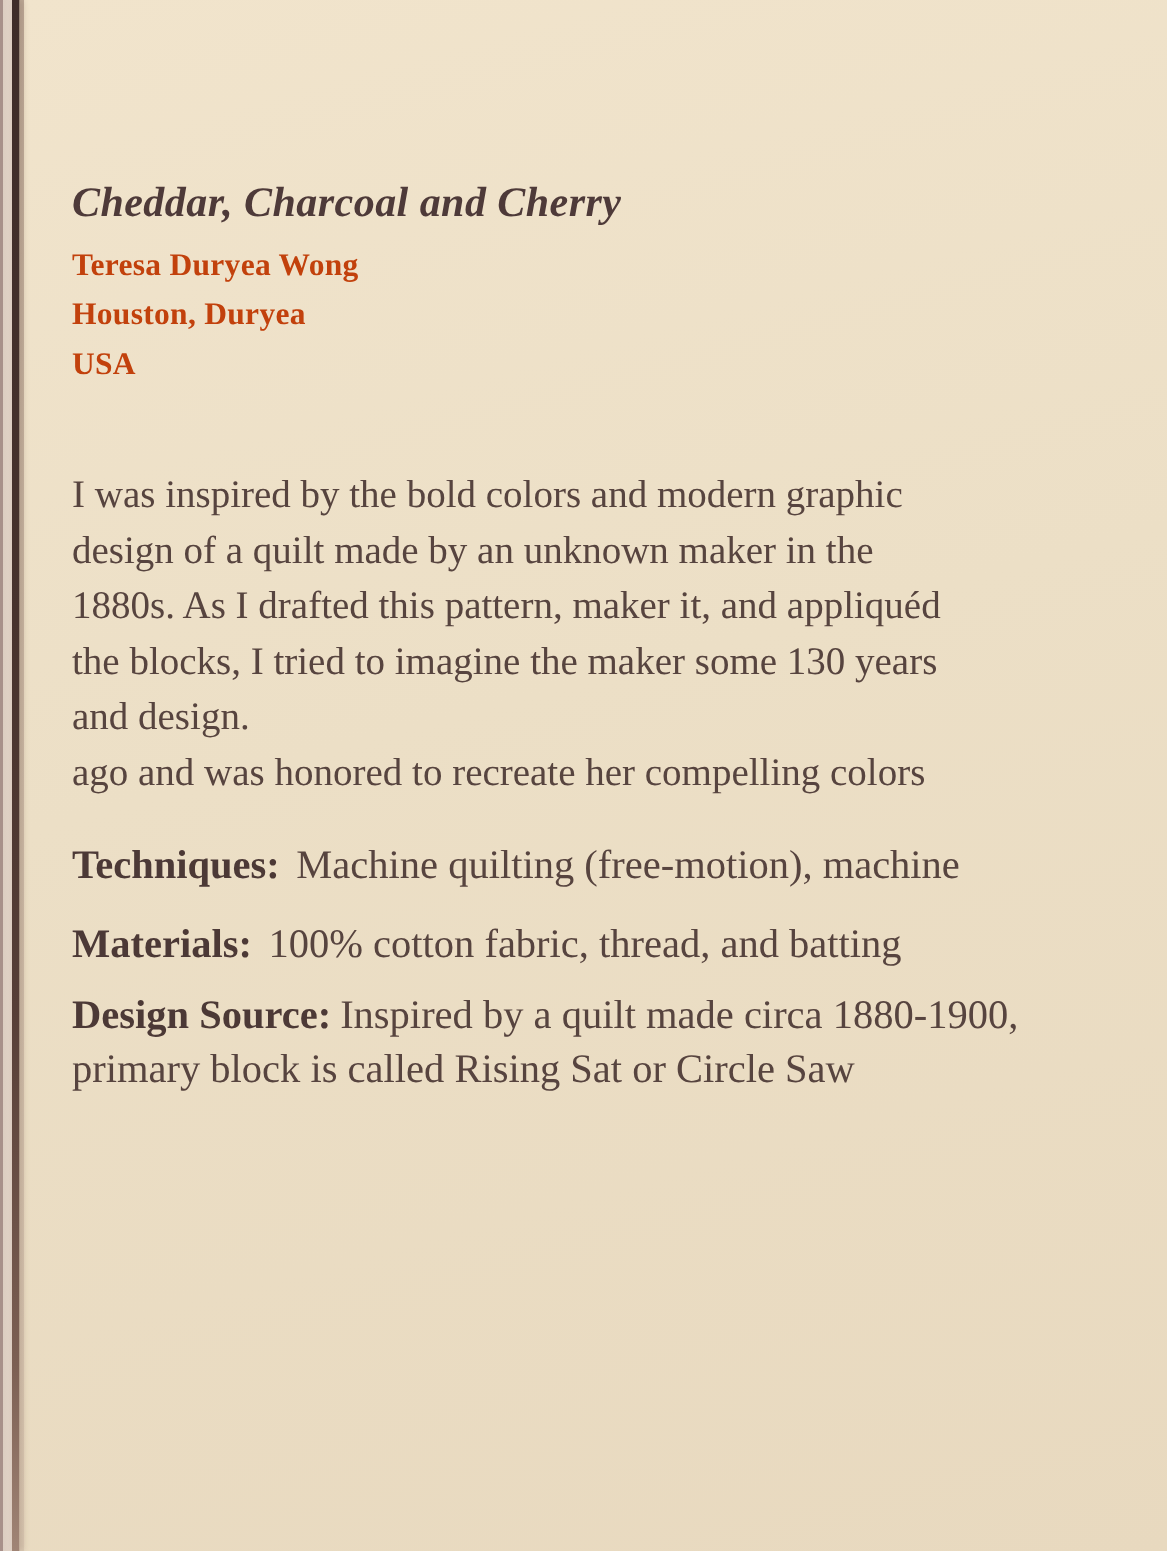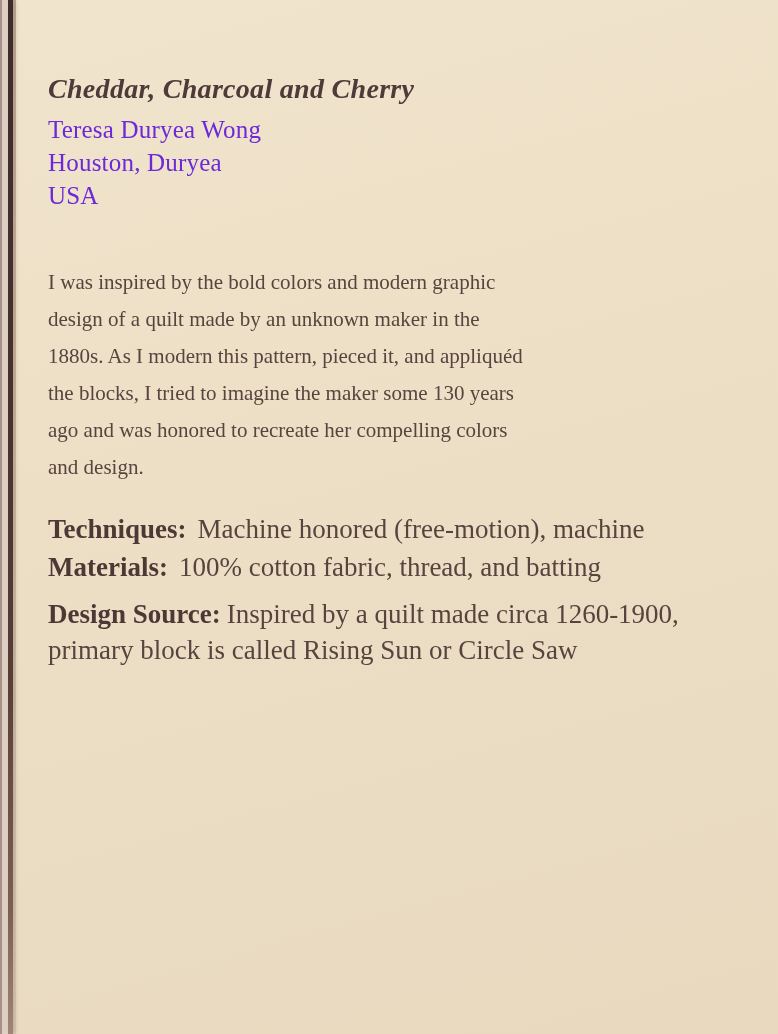--- a/index.html
+++ b/index.html
@@ -25,56 +25,56 @@
   .edge-fade {
     position: absolute; left: 13px; top: 0; width: 3px; height: 100%;
     background: linear-gradient(180deg, rgba(143,118,104,0.55), rgba(192,170,154,0.35));
   }
   .content {
     position: absolute;
     left: 48px; right: 30px; top: 0;
   }
   .line { white-space: nowrap; }
 
-  .header { padding-top: 71px; }
+  .header { padding-top: 118px; }
   .title {
     font-style: italic;
     font-weight: 600;
     font-size: 28px;
     line-height: 36px;
     letter-spacing: 0.3px;
     color: #4e3a39;
   }
   .byline { margin-top: 6px; }
   .byline .line {
-    font-weight: normal;
-    font-size: 25px;
+    font-weight: bold;
+    font-size: 21px;
     line-height: 33px;
     letter-spacing: 0.2px;
-    color: #6d28d9;
+    color: #c2410c;
   }
 
   .statement { margin-top: 52px; }
   .statement .line {
-    font-size: 21px;
+    font-size: 26px;
     line-height: 37px;
     color: #57443f;
   }
 
   .section .line {
     font-size: 27px;
     line-height: 38px;
     color: #57443f;
   }
   .section .label {
     font-weight: bold;
     color: #4c3936;
   }
   .techniques { margin-top: 24px; }
-  .materials  { }
+  .materials  { margin-top: 15px; }
   .design     { margin-top: 10px; }
   .design .line { line-height: 36px; }
   .gap-wide  { margin-right: 11px; }
   .gap-narrow{ margin-right: 6px; }
 </style>
 </head>
 <body>
 
 <div class="edge-outer"></div>
 <div class="edge-line"></div>
@@ -87,38 +87,38 @@
     <div class="byline">
       <div class="line">Teresa Duryea Wong</div>
       <div class="line">Houston, Duryea</div>
       <div class="line">USA</div>
     </div>
   </div>
 
   <div class="statement">
     <div class="line">I was inspired by the bold colors and modern graphic</div>
     <div class="line">design of a quilt made by an unknown maker in the</div>
-    <div class="line">1880s. As I modern this pattern, pieced it, and appliquéd</div>
+    <div class="line">1880s. As I drafted this pattern, maker it, and appliquéd</div>
     <div class="line">the blocks, I tried to imagine the maker some 130 years</div>
+    <div class="line">and design.</div>
     <div class="line">ago and was honored to recreate her compelling colors</div>
-    <div class="line">and design.</div>
   </div>
 
   <div class="section techniques">
     <div class="line">
-      <span class="label gap-wide">Techniques:</span><span>Machine honored (free-motion), machine</span>
+      <span class="label gap-wide">Techniques:</span><span>Machine quilting (free-motion), machine</span>
     </div>
   </div>
 
   <div class="section materials">
     <div class="line">
       <span class="label gap-wide">Materials:</span><span>100% cotton fabric, thread, and batting</span>
     </div>
   </div>
 
   <div class="section design">
     <div class="line">
-      <span class="label gap-narrow">Design Source:</span><span>Inspired by a quilt made circa 1260-1900,</span>
+      <span class="label gap-narrow">Design Source:</span><span>Inspired by a quilt made circa 1880-1900,</span>
     </div>
-    <div class="line">primary block is called Rising Sun or Circle Saw</div>
+    <div class="line">primary block is called Rising Sat or Circle Saw</div>
   </div>
 
 </div>
 
 </body></html>

